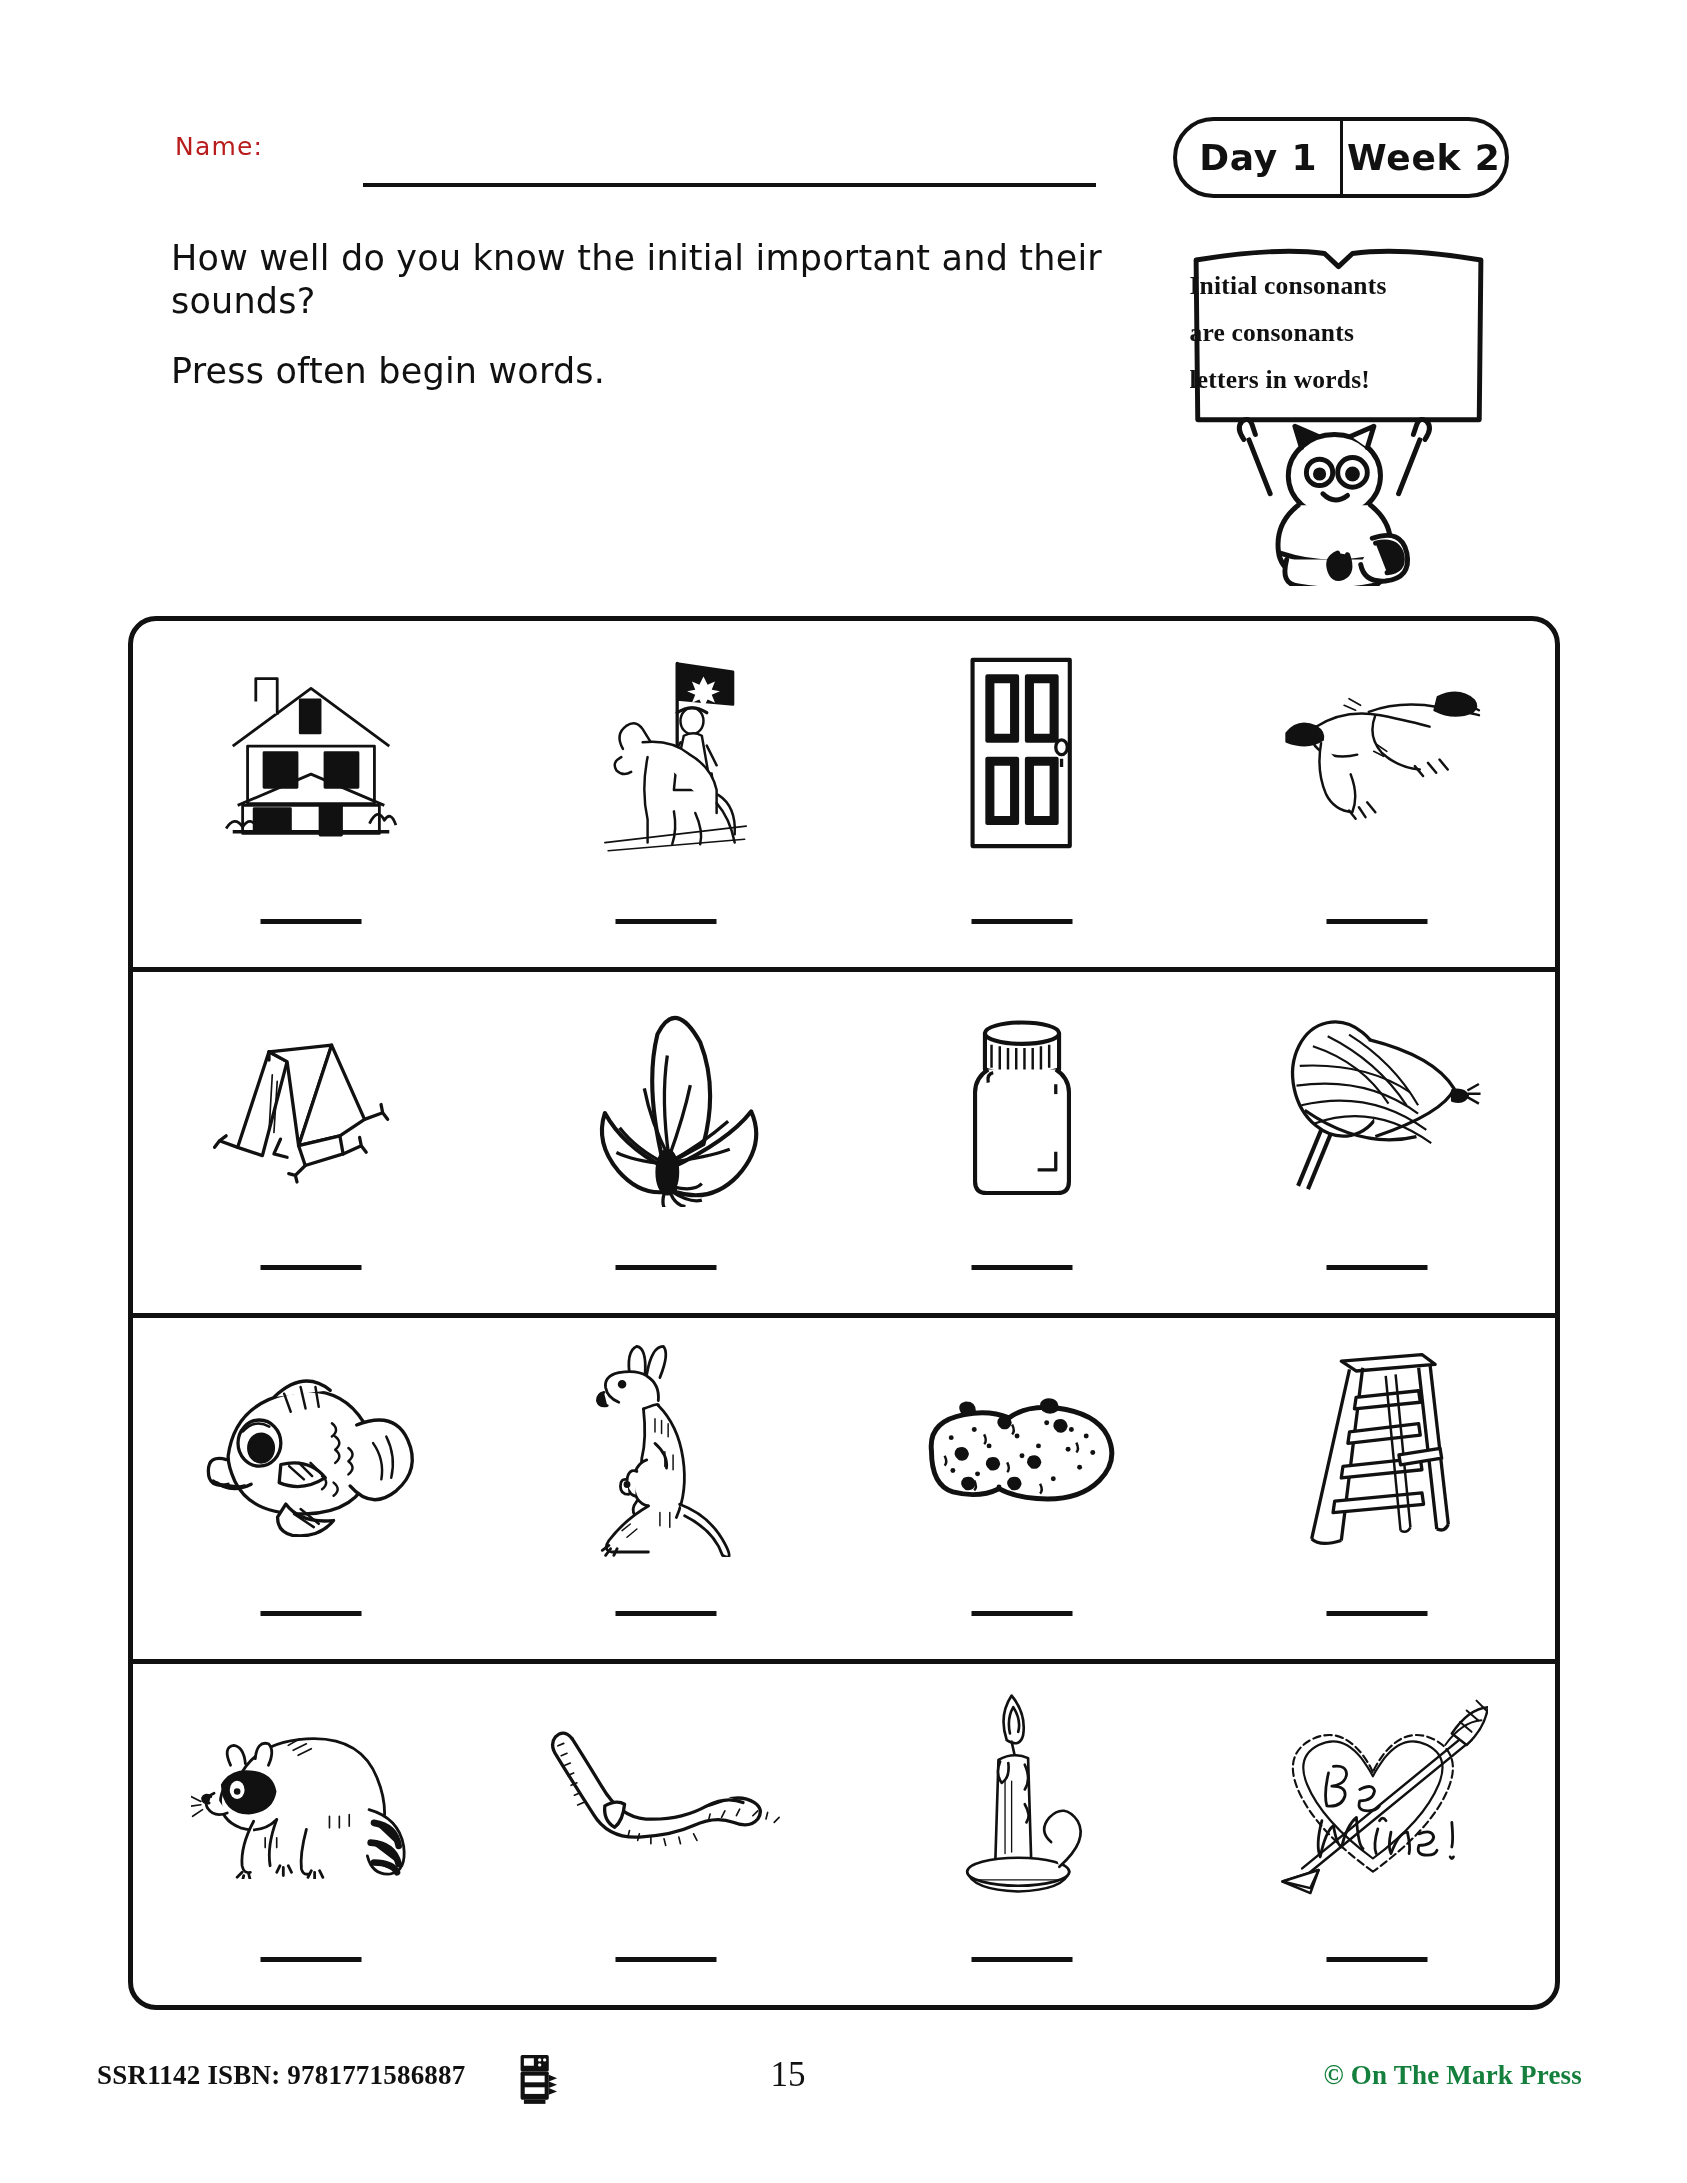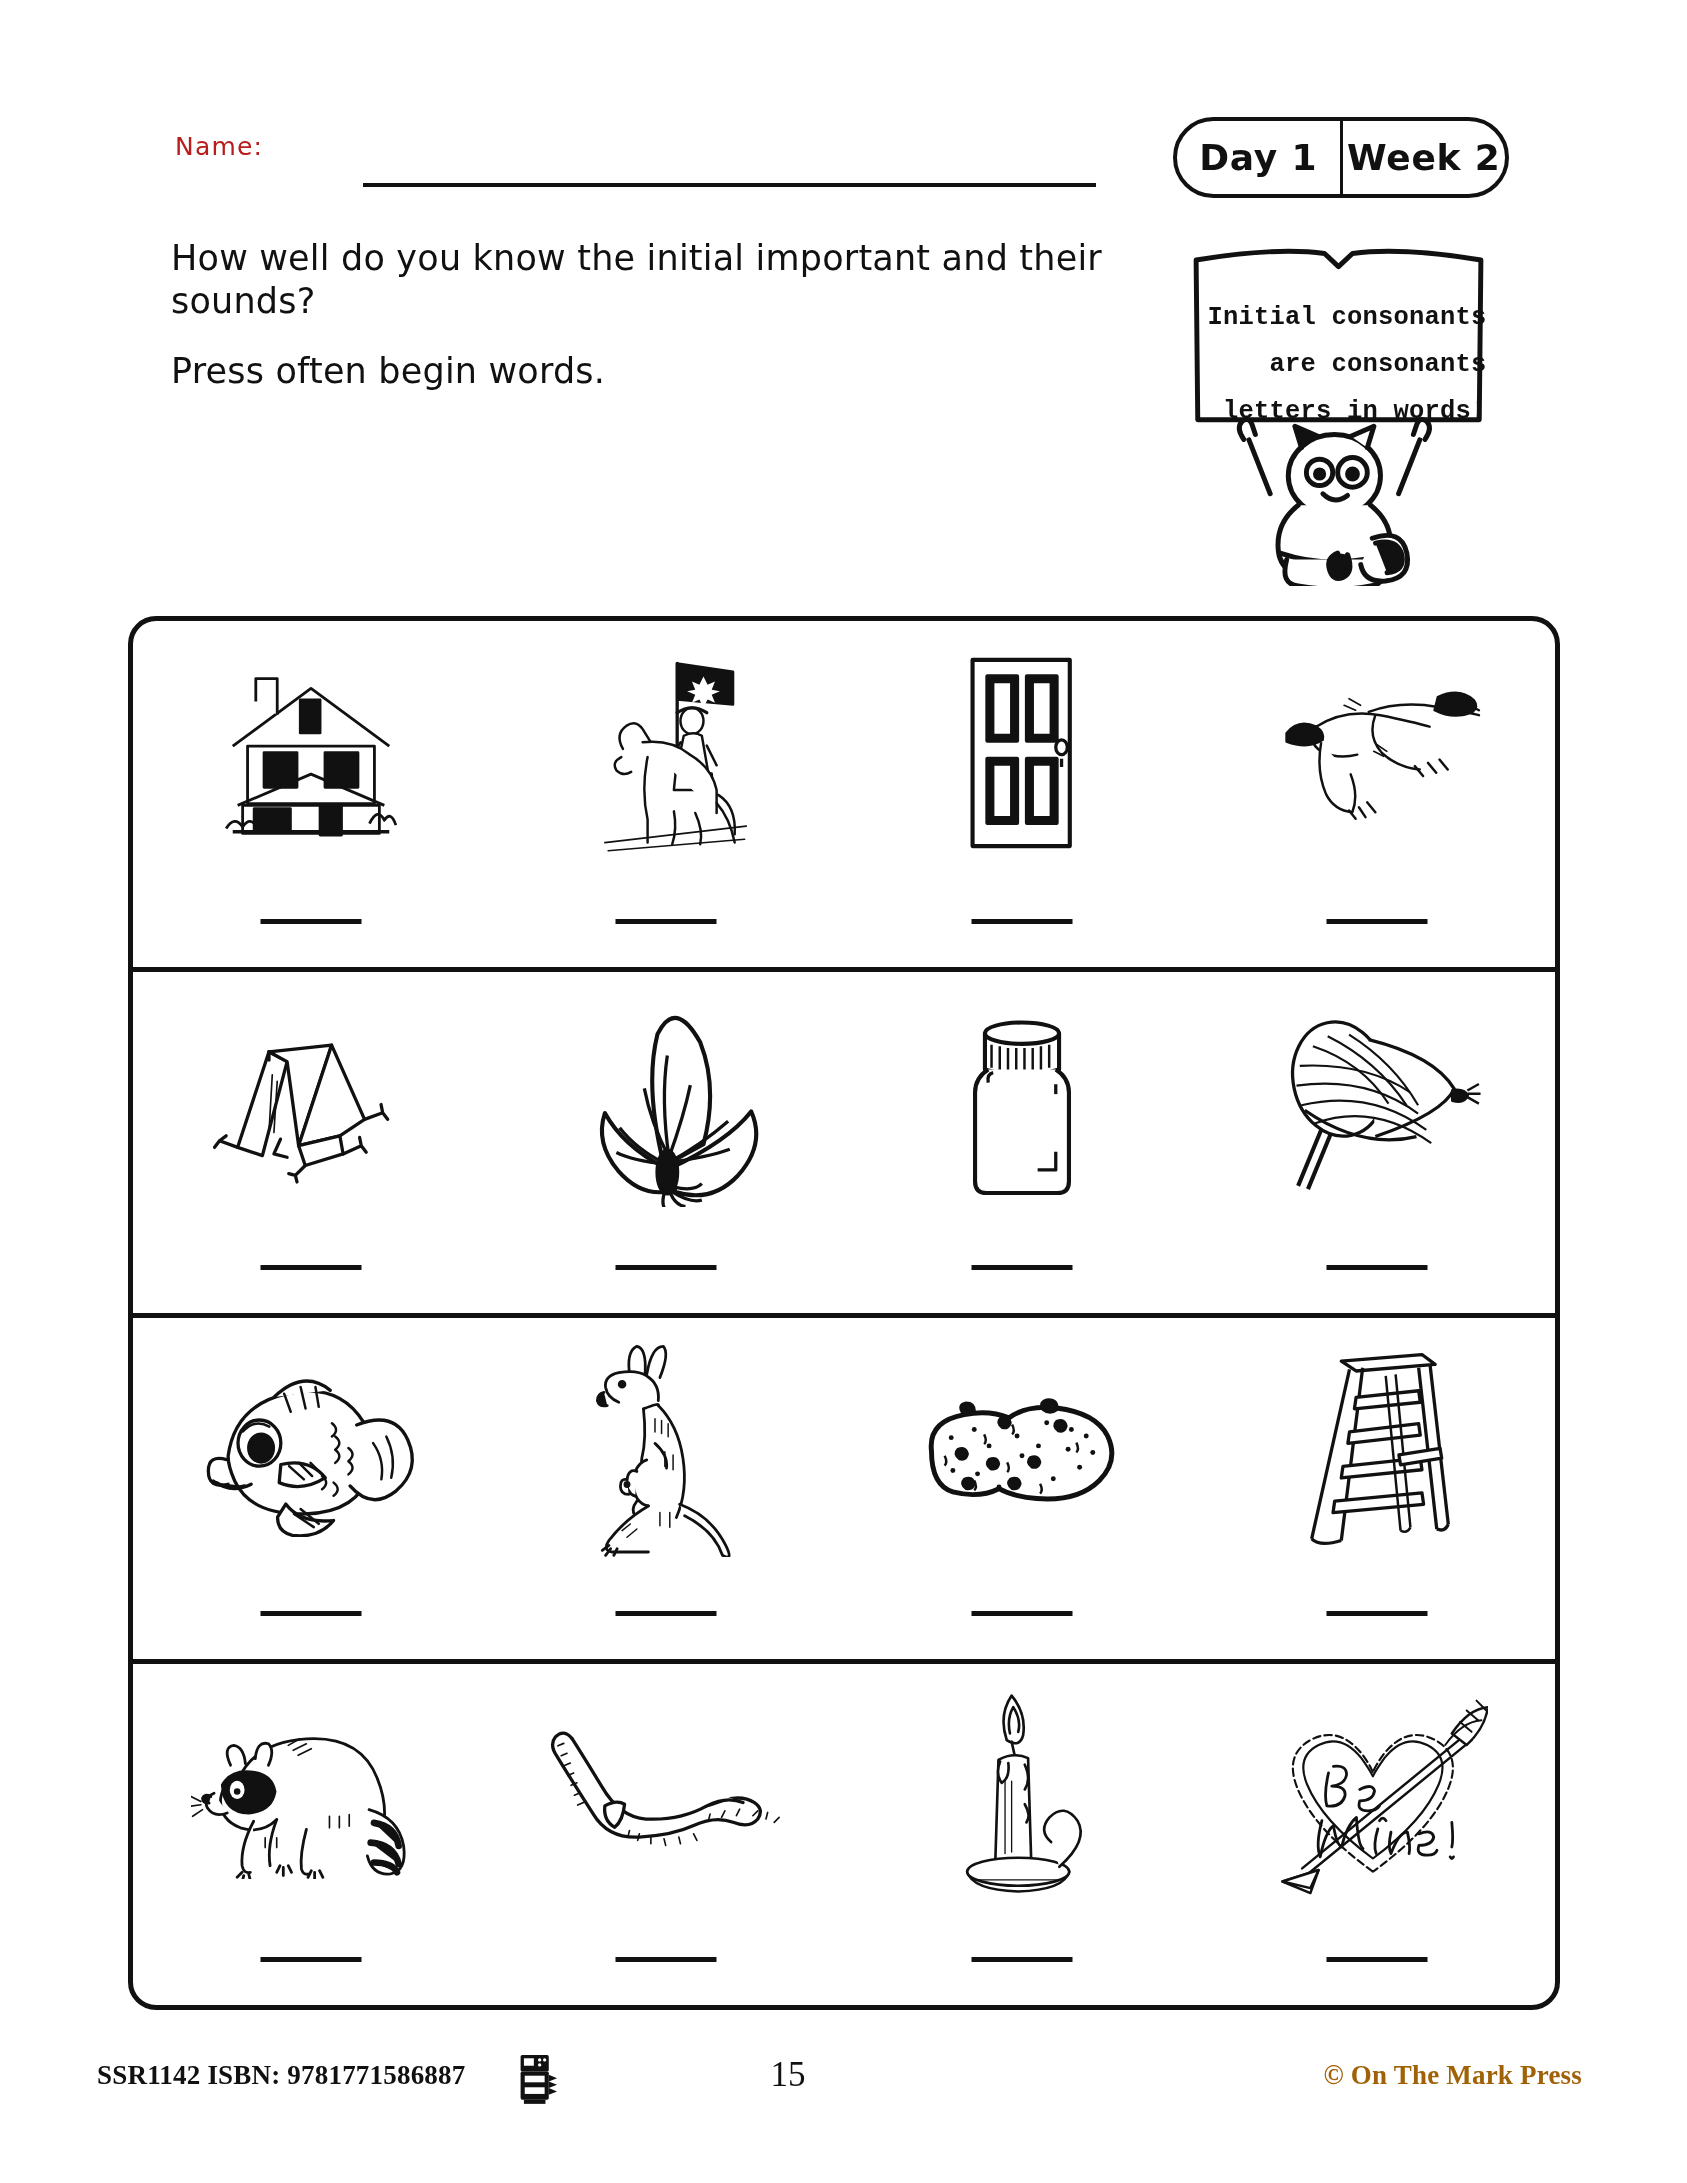--- a/index.html
+++ b/index.html
@@ -96,28 +96,27 @@
     top: 232px;
     width: 321px;
     height: 354px;
   }
   .sign-svg { position: absolute; left: 0; top: 0; }
   .sign-text {
     position: absolute;
     left: 11.5px;
     top: 30px;
     width: 297px;
-    text-align: right;
-    font-family: Liberation Mono, monospace;
+    text-align: left;
+    font-family: Liberation Serif, serif;
     font-size: 25.5px;
     font-weight: 700;
     line-height: 1.85;
     color: #111;
     letter-spacing: 0.2px;
-    margin-top: 32px;
   }
 
   
   .grid-box {
     position: absolute;
     left: 128px;
     top: 616px;
     width: 1432px;
     height: 1394px;
     border: 5px solid #111;
@@ -191,21 +190,21 @@
     font-size: 35px;
     color: #111;
   }
   .footer-right {
     position: absolute;
     right: 105px;
     top: 6.6px;
     font-family: "Liberation Serif", serif;
     font-size: 27px;
     font-weight: 700;
-    color: #a16207;
+    color: #15803d;
     letter-spacing: 0.2px;
   }
 </style>
 </head>
 <body>
 
 <div class="name-row">
   <div class="name-label">Name:</div>
   <div class="name-rule"></div>
 </div>

